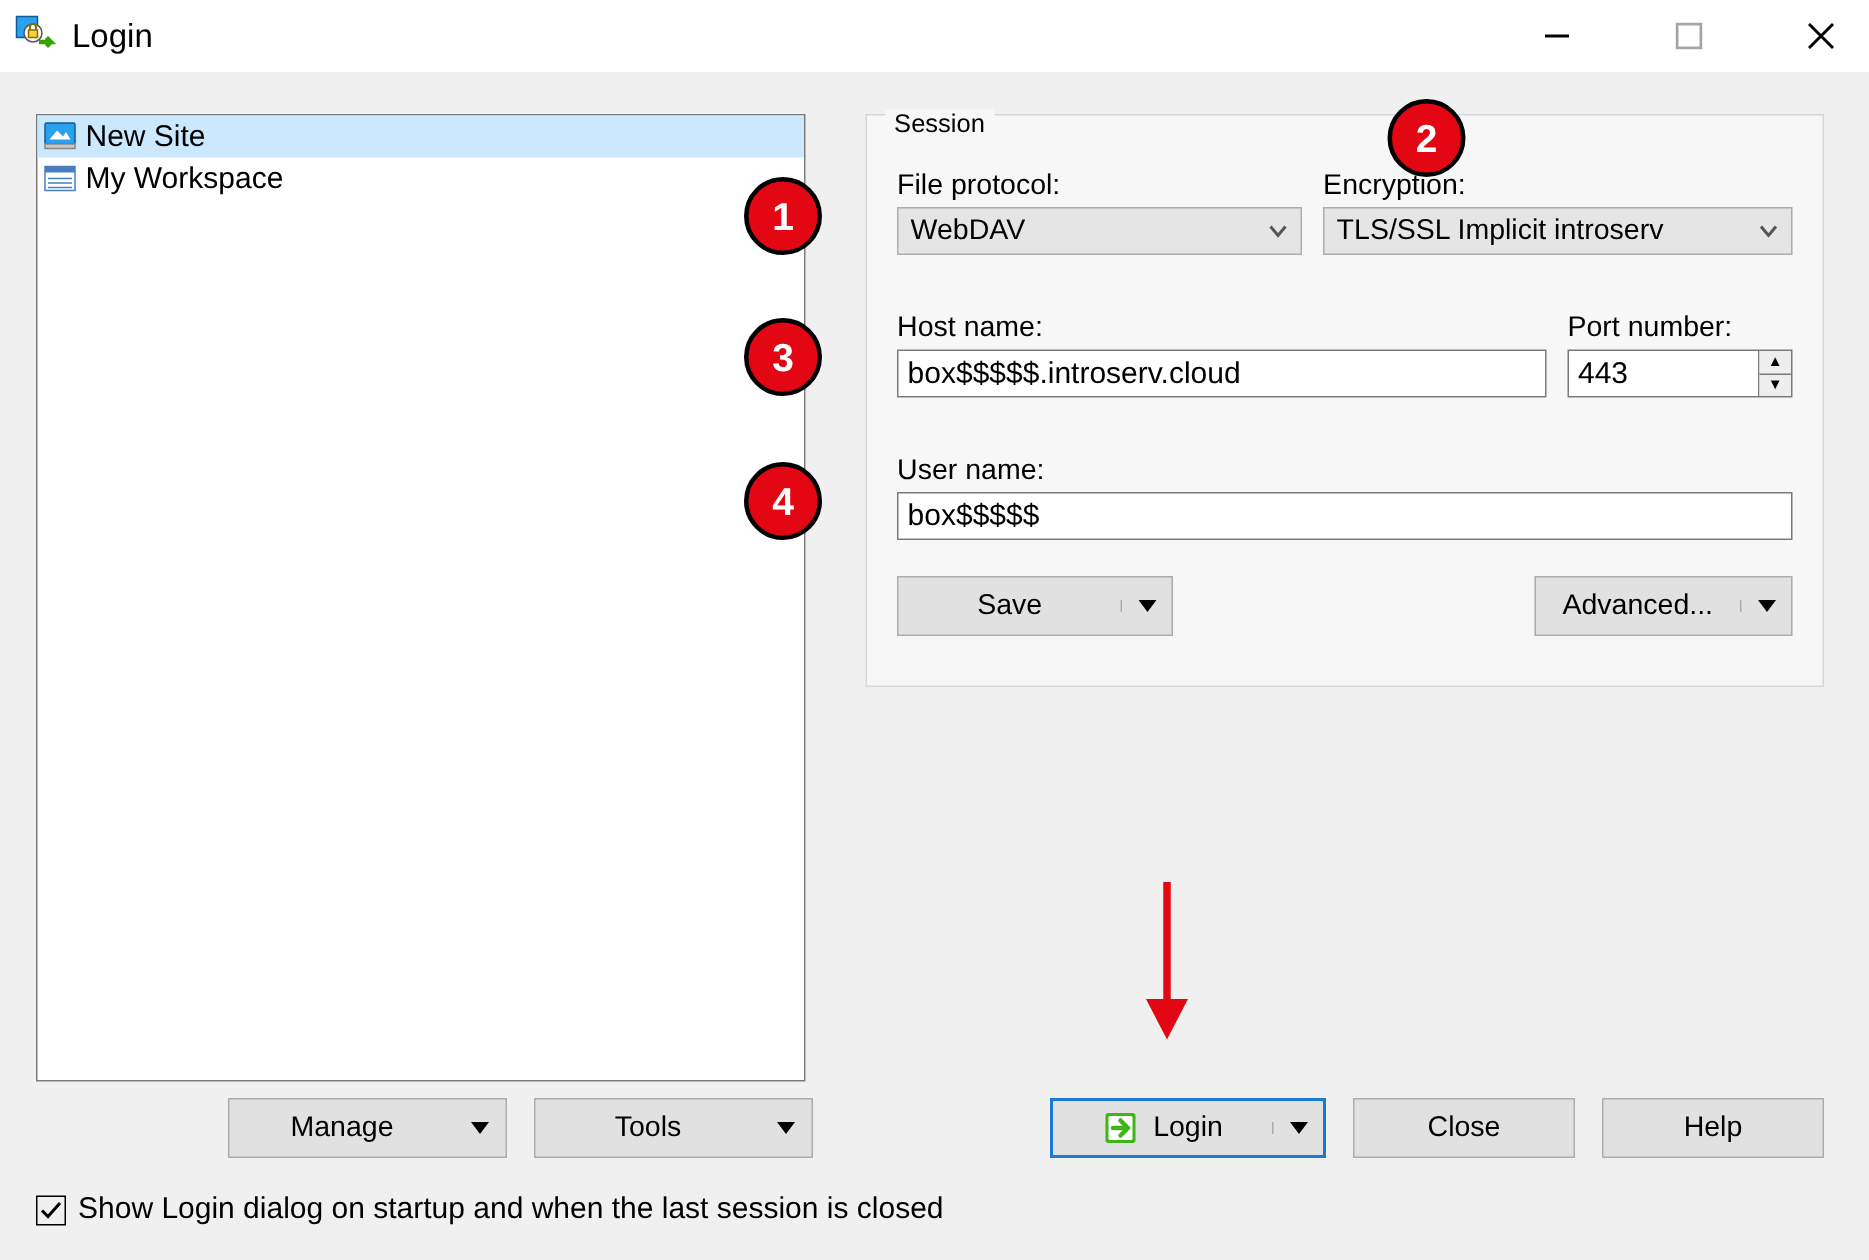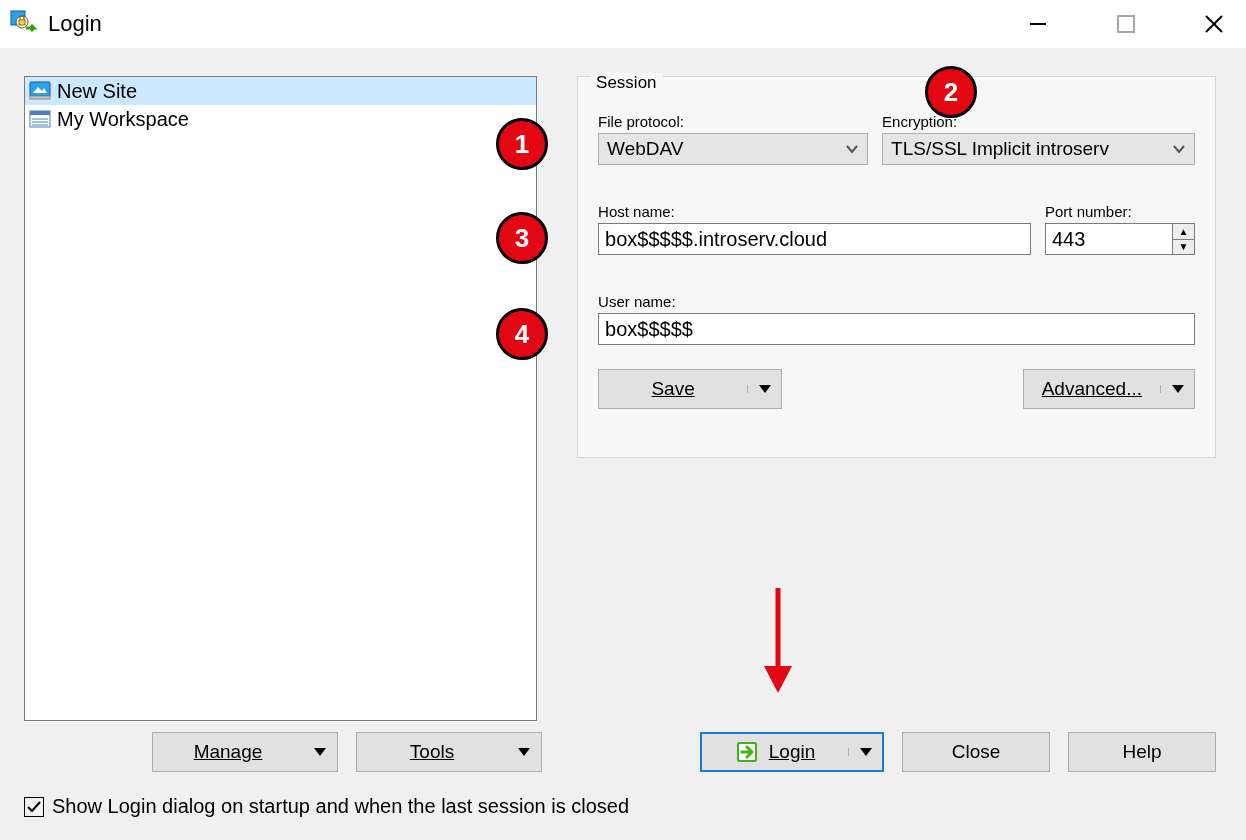--- a/index.html
+++ b/index.html
@@ -59,21 +59,21 @@
     position: relative;
     padding: 0 20px 16px 20px;
   }
   .session-title {
     position: absolute;
     top: -4px; left: 12px;
     background: #f7f7f7;
     padding: 0 6px;
     font-size: 17px;
   }
-  .field-label { font-size: 15px; margin-bottom: 3px; display: block; }
+  .field-label { font-size: 19px; margin-bottom: 3px; display: block; }
   .combo {
     height: 32px;
     background: #e5e5e5;
     border: 1px solid #adadad;
     display: flex; align-items: center;
     padding: 0 8px;
     font-size: 19px;
     position: relative;
   }
   .combo .caret { margin-left: auto; }
@@ -93,21 +93,21 @@
   .spin .spinbtns div:first-child{border-bottom:1px solid #7a7a7a;}
   .btn {
     height: 40px;
     background: #e1e1e1;
     border: 1px solid #adadad;
     display: inline-flex; align-items: center; justify-content: center;
     font-size: 19px;
     cursor: default;
   }
   .btn.split { padding: 0; }
-  .btn.split .main { flex:1; display:flex; align-items:center; justify-content:center; padding: 0 18px; text-decoration: underline; }
+  .btn.split .main { flex:1; display:flex; align-items:center; justify-content:center; padding: 0 18px; }
   .btn.split .drop { width:34px; border-left:1px solid #adadad; display:flex; align-items:center; justify-content:center; }
   .bottom-row {
     position: absolute;
     left: 24px; right: 30px; bottom: 68px;
     display: flex; align-items: center;
     gap: 18px;
   }
   .login-btn {
     border: 2px solid #1a78d6;
   }

